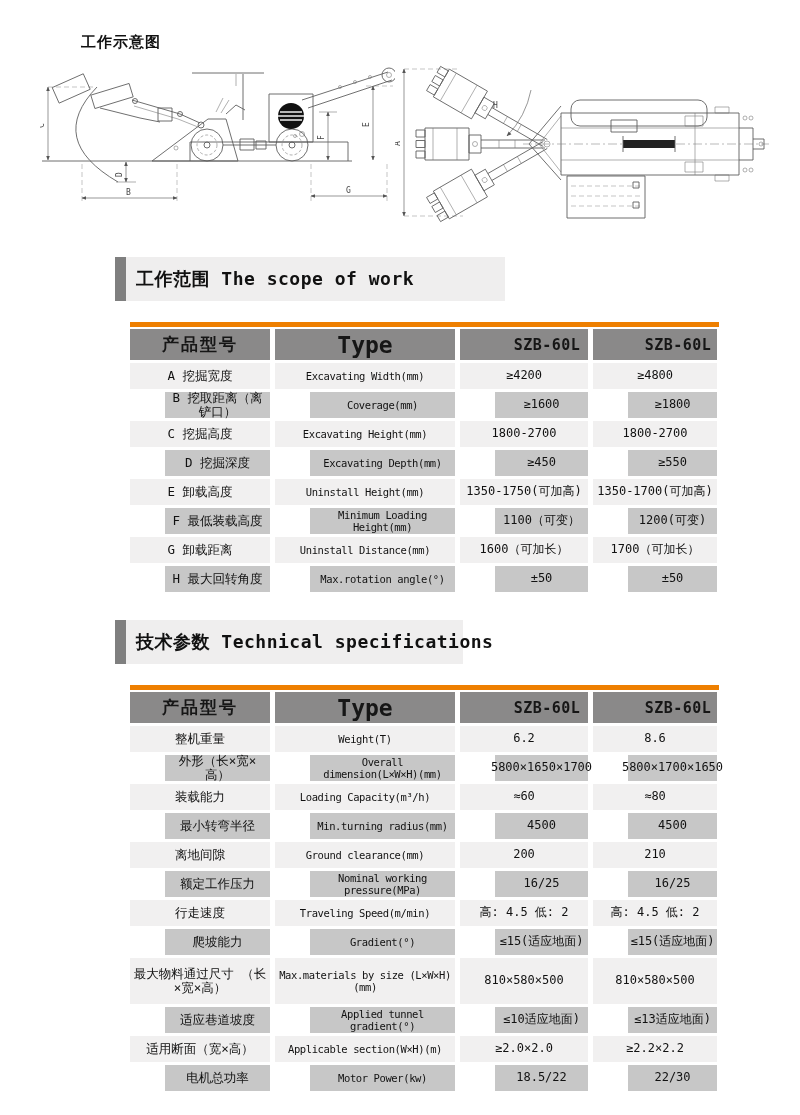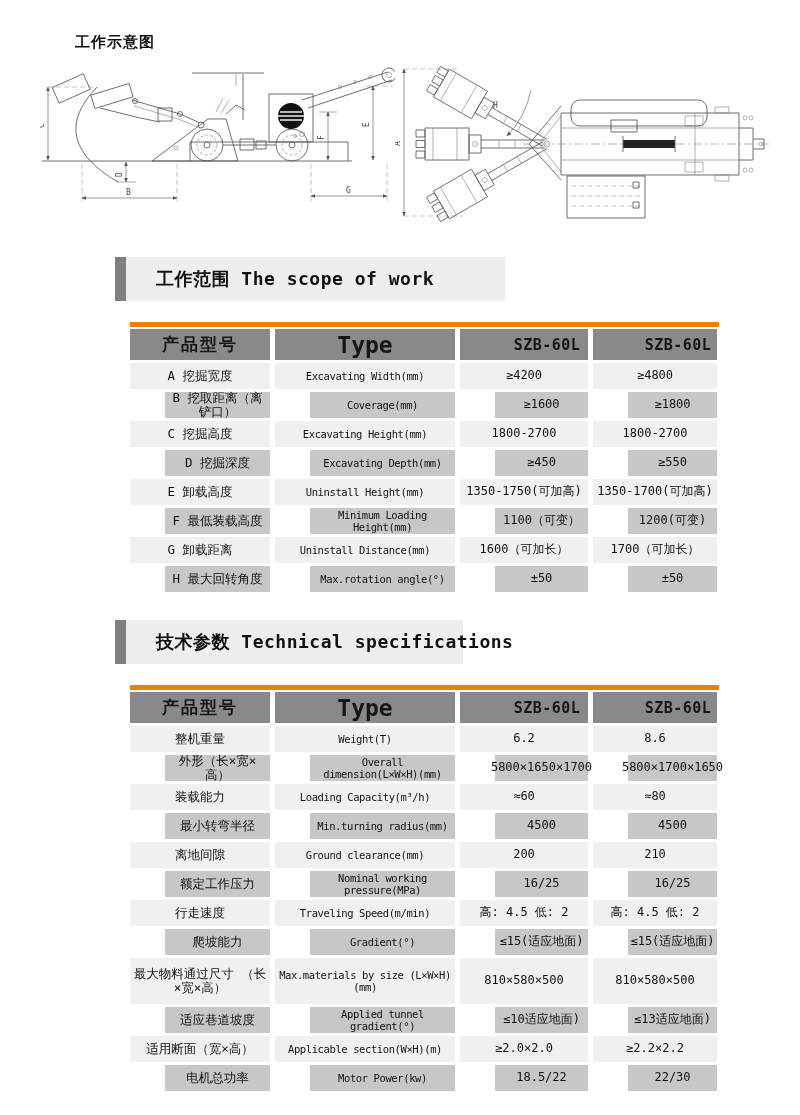--- a/index.html
+++ b/index.html
@@ -1,29 +1,29 @@
 <!DOCTYPE html>
 <html><head>
 <meta charset="utf-8">
 <style>
   html,body{margin:0;padding:0;background:#fff;}
   .page{position:relative;width:800px;height:1115px;background:#fff;overflow:hidden;
         font-family:"DejaVu Sans Mono","DejaVu Sans","Liberation Sans",sans-serif;color:#111;}
-  .doc-title{position:absolute;left:75px;top:33px;font-size:15px;font-weight:bold;margin:0;letter-spacing:1px;}
+  .doc-title{position:absolute;left:81px;top:33px;font-size:15px;font-weight:bold;margin:0;letter-spacing:1px;}
   svg.draw{position:absolute;}
   svg.draw *{vector-effect:non-scaling-stroke;}
   .ln{stroke:#5f5f5f;stroke-width:0.9;fill:none;}
   .thin{stroke:#7a7a7a;stroke-width:0.6;fill:none;}
   .dimln{stroke:#6a6a6a;stroke-width:0.7;fill:none;}
   .cl{stroke:#8a8a8a;stroke-width:0.6;stroke-dasharray:9 3 2 3;fill:none;}
   .hatch{stroke:#8a8a8a;stroke-width:0.5;stroke-dasharray:5 3;fill:none;}
   .dimtxt{font-size:8px;fill:#444;font-family:"DejaVu Sans Mono",monospace;}
   .section{position:absolute;left:115px;height:44px;background:#efeeee;display:flex;align-items:center;}
   .sbar{width:11px;height:44px;background:#7f7f7f;flex:none;}
-  .stitle{font-size:18px;font-weight:600;padding-left:30px;letter-spacing:0.5px;white-space:nowrap;}
+  .stitle{font-size:18px;font-weight:600;padding-left:10px;letter-spacing:0.5px;white-space:nowrap;}
   .tablewrap{position:absolute;left:130px;width:589px;}
   .orange{height:5px;background:#ee7f00;margin-bottom:2px;}
   .tbl{display:grid;grid-template-columns:140px 180px 128px 124px;column-gap:5px;row-gap:3px;}
   .th{height:31px;background:#8a8989;display:flex;align-items:center;justify-content:center;
       font-weight:bold;color:#161616;}
   .th-cn{font-size:17px;letter-spacing:2px;}
   .th-en{font-size:23px;}
   .th-md{font-size:15px;letter-spacing:0.5px;padding-left:46px;}
   .c{height:26px;display:flex;align-items:center;justify-content:center;text-align:center;
      font-size:12px;line-height:1.15;padding:0 2px;box-sizing:border-box;}

